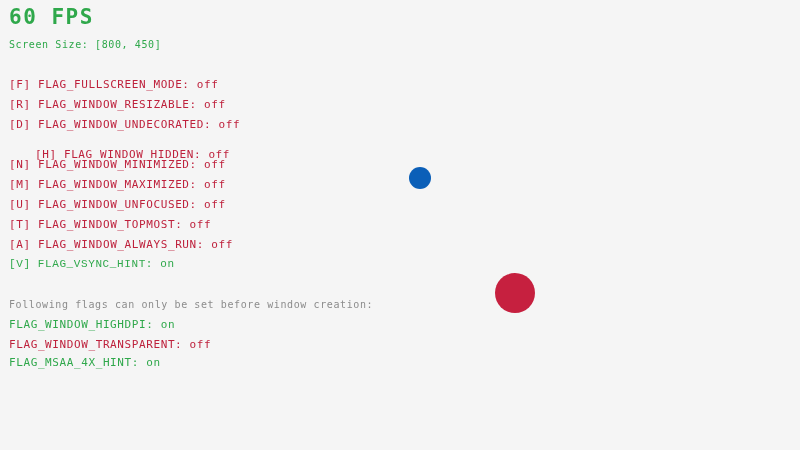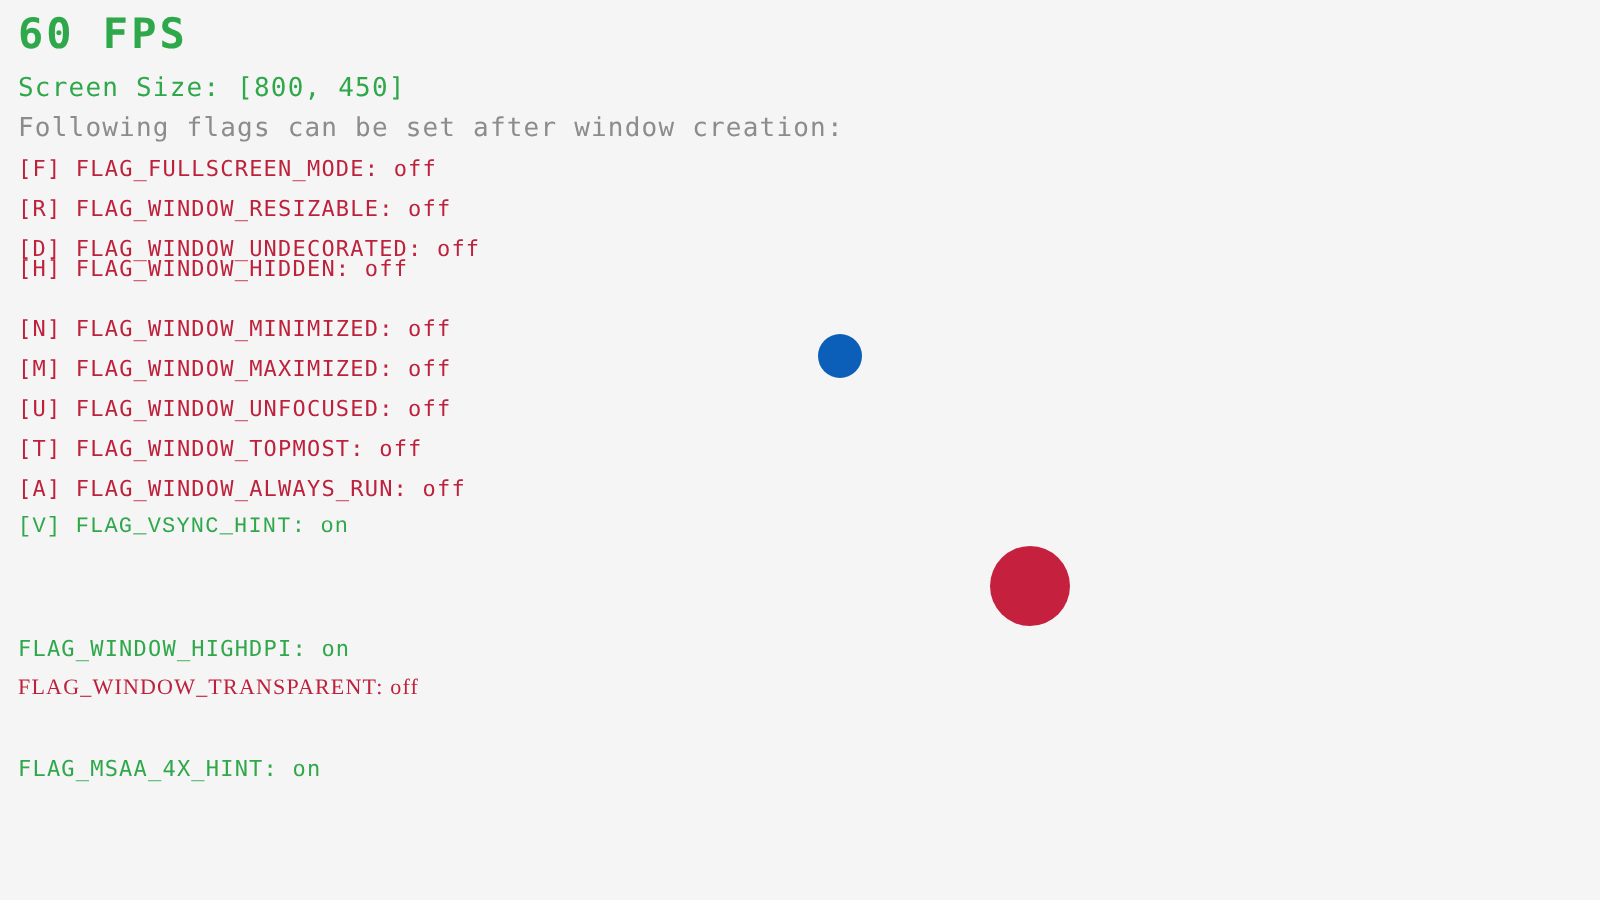--- a/index.html
+++ b/index.html
@@ -29,21 +29,21 @@
     font-size: 21px;
     line-height: 22px;
     letter-spacing: 1.5px;
     font-weight: bold;
     color: #2fa84b;
     white-space: pre;
   }
   .line {
     position: absolute;
     left: 9px;
-    font-size: 13px;
+    font-size: 10px;
     line-height: 13px;
     letter-spacing: 0.6px;
     white-space: pre;
   }
   .green  { color: #2fa84b; }
   .maroon { color: #be213c; }
   .gray   { color: #8c8c8c; }
 
   .screen-size { top: 38px; }
   .hdr-after   { top: 58px; }
@@ -76,38 +76,38 @@
 </style>
 </head>
 <body>
 
 <div id="app" style="background: rgb(245, 245, 245);">
 
   <div class="fps">60 FPS</div>
 
   <div class="line green screen-size">Screen Size: [800, 450]</div>
 
-  <div class="line gray hdr-after">Following flags can be set after window creation:</div>
 
   <div id="flags-after">
       <div class="line flag-row maroon" style="top: 78px;"><span class="k">[F]</span> <span class="n">FLAG_FULLSCREEN_MODE:</span> <span class="v">off</span></div>
       <div class="line flag-row maroon" style="top: 98px;"><span class="k">[R]</span> <span class="n">FLAG_WINDOW_RESIZABLE:</span> <span class="v">off</span></div>
       <div class="line flag-row maroon" style="top: 118px;"><span class="k">[D]</span> <span class="n">FLAG_WINDOW_UNDECORATED:</span> <span class="v">off</span></div>
-      <div class="line flag-row maroon" style="top: 128px;"><span class="k">[H]</span> <span class="n">FLAG_WINDOW_HIDDEN:</span> <span class="v">off</span></div>
+      <div class="line flag-row maroon" style="top: 148px; margin-left: 26px;"><span class="k">[H]</span> <span class="n">FLAG_WINDOW_HIDDEN:</span> <span class="v">off</span></div>
       <div class="line flag-row maroon" style="top: 158px;"><span class="k">[N]</span> <span class="n">FLAG_WINDOW_MINIMIZED:</span> <span class="v">off</span></div>
       <div class="line flag-row maroon" style="top: 178px;"><span class="k">[M]</span> <span class="n">FLAG_WINDOW_MAXIMIZED:</span> <span class="v">off</span></div>
       <div class="line flag-row maroon" style="top: 198px; text-align: right;"><span class="k">[U]</span> <span class="n">FLAG_WINDOW_UNFOCUSED:</span> <span class="v">off</span></div>
       <div class="line flag-row maroon" style="top: 218px;"><span class="k">[T]</span> <span class="n">FLAG_WINDOW_TOPMOST:</span> <span class="v">off</span></div>
       <div class="line flag-row maroon" style="top: 238px;"><span class="k">[A]</span> <span class="n">FLAG_WINDOW_ALWAYS_RUN:</span> <span class="v">off</span></div>
       <div class="line flag-row green" style="top: 258px; font-family: Liberation Mono, monospace;"><span class="k">[V]</span> <span class="n">FLAG_VSYNC_HINT:</span> <span class="v">on</span></div>
     </div>
 
+  <div class="line gray hdr-before">Following flags can only be set before window creation:</div>
 
   <div id="flags-before">
       <div class="line flag-row green" style="top: 318px;"><span class="n">FLAG_WINDOW_HIGHDPI:</span> <span class="v">on</span></div>
-      <div class="line flag-row maroon" style="top: 338px; font-family: Liberation Serif, serif;"><span class="n">FLAG_WINDOW_TRANSPARENT:</span> <span class="v">off</span></div>
-      <div class="line flag-row green" style="top: 378px; text-align: right;"><span class="n">FLAG_MSAA_4X_HINT:</span> <span class="v">on</span></div>
+      <div class="line flag-row maroon" style="top: 338px;"><span class="n">FLAG_WINDOW_TRANSPARENT:</span> <span class="v">off</span></div>
+      <div class="line flag-row green" style="top: 356px; text-align: right;"><span class="n">FLAG_MSAA_4X_HINT:</span> <span class="v">on</span></div>
     </div>
 
   <div class="ball" id="ball-blue" style="left: 409px; top: 167px; width: 22px; height: 22px; background: rgb(11, 95, 184);"></div>
   <div class="ball" id="ball-red" style="left: 495px; top: 273px; width: 40px; height: 40px; background: rgb(198, 32, 63);"></div>
 
 </div>
 
 </body></html>

